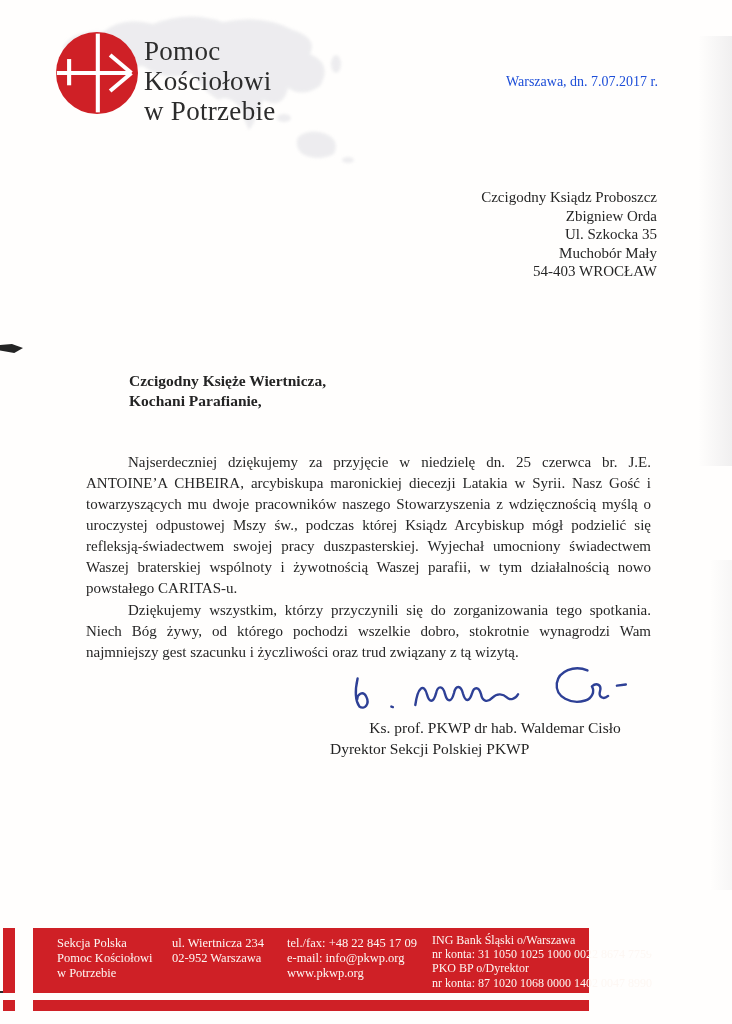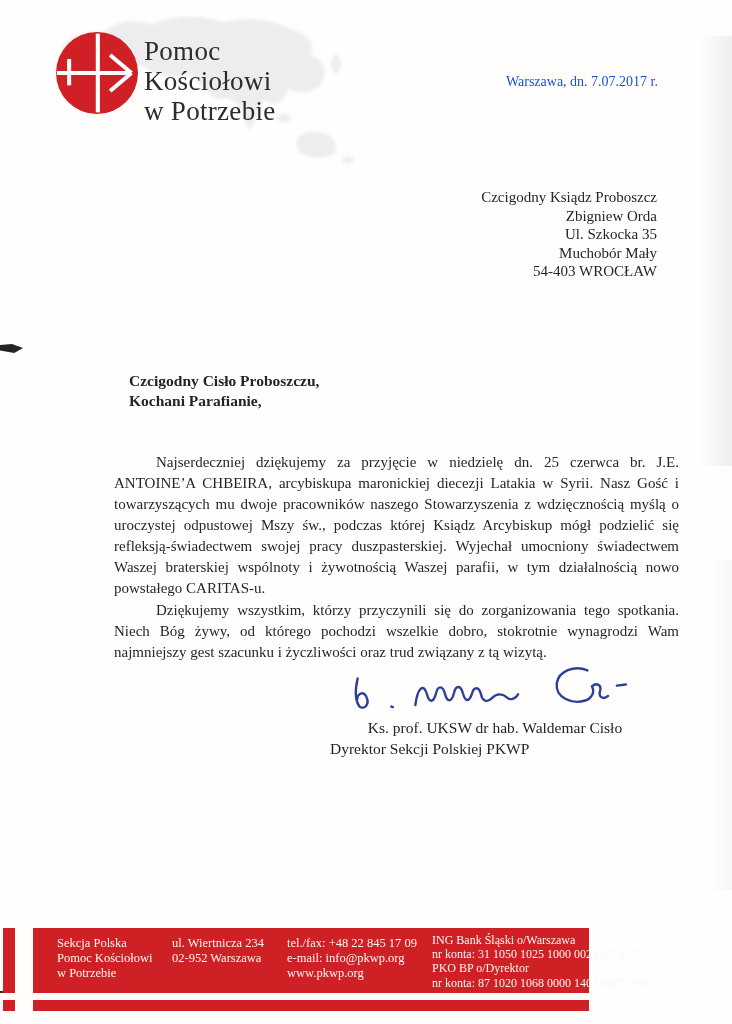--- a/index.html
+++ b/index.html
@@ -25,21 +25,21 @@
   .org-name{position:absolute; left:144px; top:36px; font-size:27px; line-height:30px;
     color:#2c2c2c; letter-spacing:0.3px;}
   .date-line{position:absolute; top:74px; right:74px; font-size:14px; color:#1d4ed8;}
   
   .recipient{position:absolute; top:188px; right:75px; text-align:right;
     font-size:15px; line-height:18.5px; color:#262626;}
   
   .salutation{position:absolute; left:129px; top:371px; font-weight:bold; font-size:15.5px; line-height:20px;}
   .salutation .sal2{}
   .para{position:absolute; left:86px; width:565px; text-align:justify;
-    font-size:15px; line-height:21px; color:#262626; text-indent:42px;margin-left:28px;}
+    font-size:15px; line-height:21px; color:#262626; text-indent:42px;}
   .p1{top:452px;} .p2{top:600px;}
   
   .sig-ink{position:absolute; left:345px; top:663px; transform:rotate(-1.5deg);}
   .sig-name{position:absolute; left:330px; width:330px; top:719px; text-align:center; font-size:15.5px;}
   .sig-title{position:absolute; left:330px; width:330px; top:740px; text-align:left; font-size:15.5px;}
   
   .footer-left-block{position:absolute; left:3px; top:928px; width:12px; height:83px; background:var(--accent-red);}
   .footer-band{position:absolute; left:33px; top:928px; width:556px; height:83px; background:var(--accent-red);}
   .footer-col{position:absolute; color:var(--footer-text); font-size:12.5px; line-height:15px; white-space:nowrap;}
   .fc1{left:24px; top:8px;} .fc2{left:139px; top:8px;} .fc3{left:254px; top:8px;}
@@ -92,37 +92,37 @@
 
   <div class="recipient">
       <div class="line">Czcigodny Ksiądz Proboszcz</div>
       <div class="line">Zbigniew Orda</div>
       <div class="line">Ul. Szkocka 35</div>
       <div class="line">Muchobór Mały</div>
       <div class="line">54-403 WROCŁAW</div>
     </div>
 
   <div class="salutation">
-    <div class="sal1">Czcigodny Cisło Proboszczu,</div>
+    <div class="sal1">Czcigodny Księże Wiertnicza,</div>
     <div class="sal2">Kochani Parafianie,</div>
   </div>
 
   <div class="para p1">Najserdeczniej dziękujemy za przyjęcie w niedzielę dn. 25 czerwca br. J.E. ANTOINE’A CHBEIRA, arcybiskupa maronickiej diecezji Latakia w Syrii. Nasz Gość i towarzyszących mu dwoje pracowników naszego Stowarzyszenia z wdzięcznością myślą o uroczystej odpustowej Mszy św., podczas której Ksiądz Arcybiskup mógł podzielić się refleksją-świadectwem swojej pracy duszpasterskiej. Wyjechał umocniony świadectwem Waszej braterskiej wspólnoty i żywotnością Waszej parafii, w tym działalnością nowo powstałego CARITAS-u.</div>
   <div class="para p2">Dziękujemy wszystkim, którzy przyczynili się do zorganizowania tego spotkania. Niech Bóg żywy, od którego pochodzi wszelkie dobro, stokrotnie wynagrodzi Wam najmniejszy gest szacunku i życzliwości oraz trud związany z tą wizytą.</div>
 
   <svg class="sig-ink" width="290" height="58" viewBox="0 0 290 58">
     <g stroke="var(--ink-blue)" stroke-width="2.4" fill="none" stroke-linecap="round" stroke-linejoin="round">
       <path d="M13,12 C10,24 10,34 14,40 C19,44 25,38 21,30 C18,24 12,28 12,33"></path>
       <path d="M46,41 l1.5,0.5"></path>
       <path d="M70,40 C73,22 79,18 82,30 C84,38 88,39 91,29 C93,21 98,21 100,30 C102,38 106,39 109,29 C111,21 116,21 118,30 C120,38 124,39 127,30 C129,23 134,23 136,31 C137,38 142,40 147,35 C152,30 158,31 162,35 C165,38 170,37 173,32"></path>
       <path d="M243,10 C230,4 214,10 212,22 C210,36 226,44 240,40 C247,38 250,31 247,26 C252,22 257,25 255,31 C253,37 258,40 263,36"></path>
       <path d="M272,26 L281,25"></path>
     </g>
   </svg>
-  <div class="sig-name">Ks. prof. UKSW dr hab. Waldemar Cisło</div>
+  <div class="sig-name">Ks. prof. PKWP dr hab. Waldemar Cisło</div>
   <div class="sig-title">Dyrektor Sekcji Polskiej PKWP</div>
 
   <div class="footer-left-block"></div>
   <div class="footer-band">
     <div class="footer-col fc1">
         <div class="line">Sekcja Polska</div>
         <div class="line">Pomoc Kościołowi</div>
         <div class="line">w Potrzebie</div>
       </div>
     <div class="footer-col fc2">

